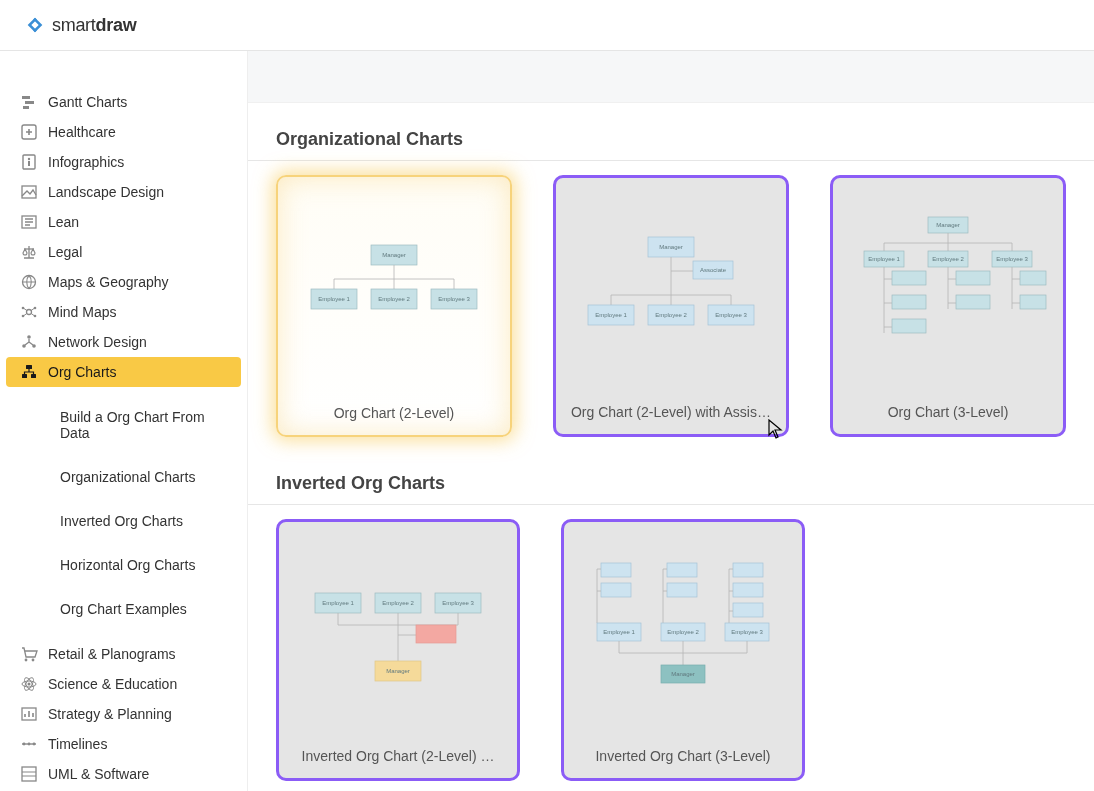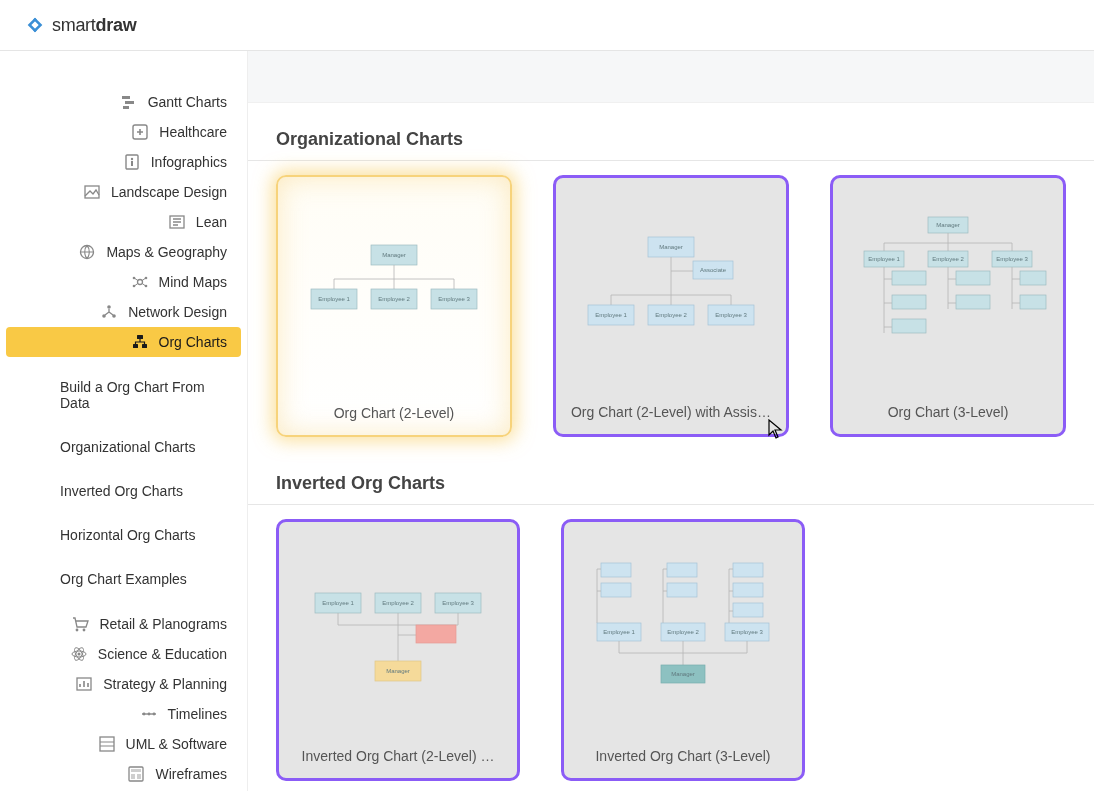--- a/index.html
+++ b/index.html
@@ -35,21 +35,20 @@
   .sb-item {
     display: flex;
     align-items: center;
     gap: 10px;
     padding: 6px 14px;
     font-size: 14px;
     color: #333;
     cursor: pointer;
     border-radius: 4px;
     margin: 0 6px;
-    justify-content: flex-end;
   }
   .sb-item .icon-slot {
     width: 18px; height: 18px;
     display: inline-flex; align-items: center; justify-content: center;
     color: #888;
   }
   .sb-item.active {
     background: #f9c945;
     color: #1a1a1a;
     font-weight: 500;
@@ -200,20 +199,30 @@
           <span>Landscape Design</span>
         </div>
         <div class="sb-item">
           <span class="icon-slot">
             <svg class="cat-icon" viewBox="0 0 18 18" fill="currentColor">
               <rect x="2" y="3" width="14" height="12" fill="none" stroke="currentColor" stroke-width="1.3"></rect>
               <path d="M5 6h8M5 9h8M5 12h5" stroke="currentColor" stroke-width="1.3"></path>
             </svg>
           </span>
           <span>Lean</span>
+        </div>
+        <div class="sb-item">
+          <span class="icon-slot">
+            <svg class="cat-icon" viewBox="0 0 18 18" fill="currentColor">
+              <path d="M9 3v12M4 15h10" stroke="currentColor" stroke-width="1.3"></path>
+              <path d="M4 6h10" stroke="currentColor" stroke-width="1.3"></path>
+              <path d="M5 6l-2 4a2 2 0 0 0 4 0zM13 6l-2 4a2 2 0 0 0 4 0z" fill="none" stroke="currentColor" stroke-width="1.1"></path>
+            </svg>
+          </span>
+          <span>Legal</span>
         </div>
         <div class="sb-item">
           <span class="icon-slot">
             <svg class="cat-icon" viewBox="0 0 18 18" fill="currentColor">
               <circle cx="9" cy="9" r="6.5" fill="none" stroke="currentColor" stroke-width="1.3"></circle>
               <path d="M2.5 9h13M9 2.5c3 3 3 10 0 13M9 2.5c-3 3-3 10 0 13" fill="none" stroke="currentColor" stroke-width="1.1"></path>
             </svg>
           </span>
           <span>Maps &amp; Geography</span>
         </div>

